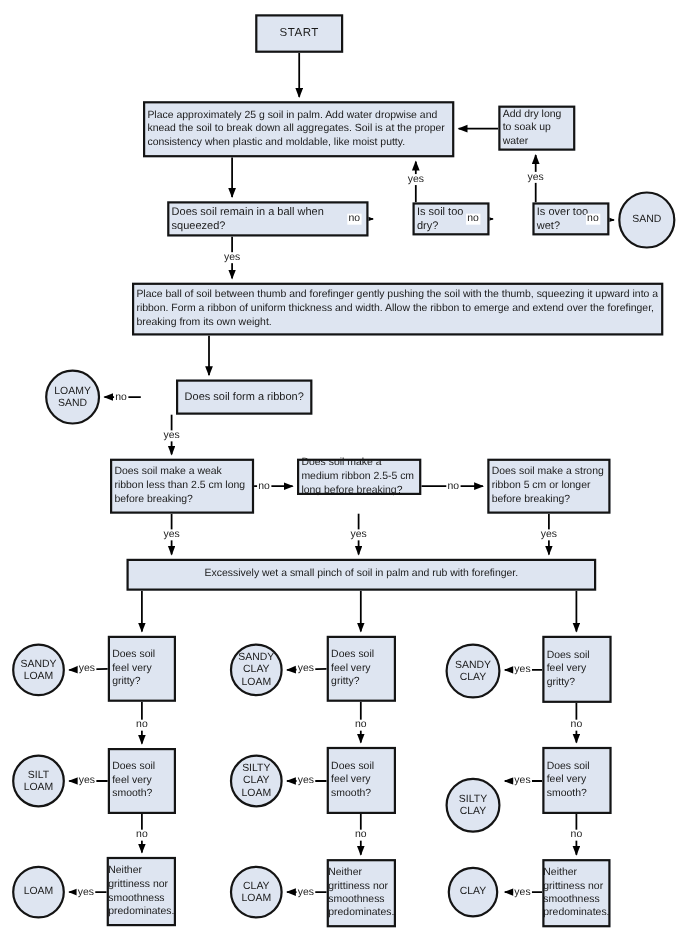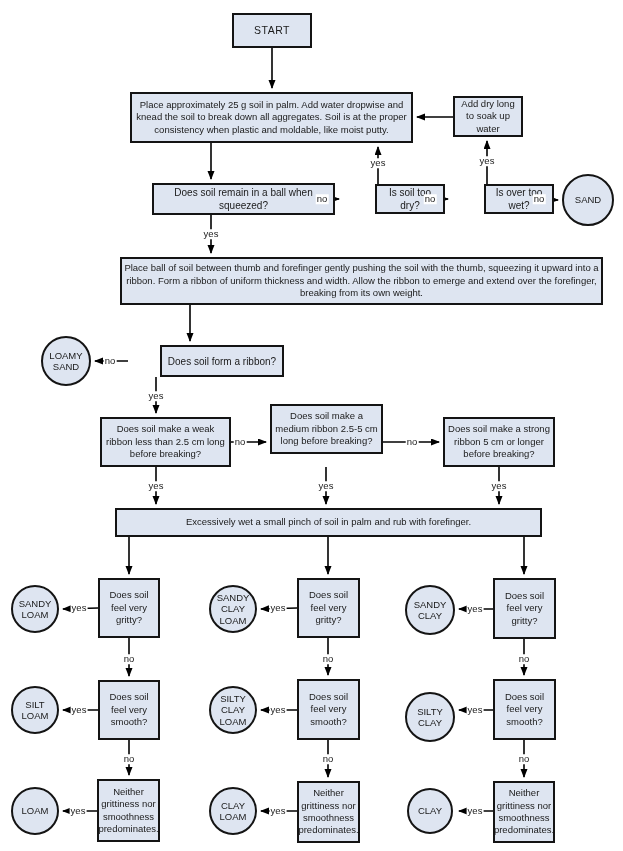--- a/index.html
+++ b/index.html
@@ -14,21 +14,21 @@
     position:relative;width:623px;height:851px;background:var(--bg);
     font-family:"Liberation Sans", sans-serif;color:var(--text);overflow:hidden;
   }
   .wires{position:absolute;left:0;top:0;z-index:1;}
   .wires line{stroke:var(--line);stroke-width:1.6;}
   .wires marker path{fill:var(--line);}
   .node{
     position:absolute;z-index:2;box-sizing:border-box;
     background:var(--fill);border:2px solid var(--border);
     display:flex;align-items:center;justify-content:center;
-    text-align:center;font-size:9.5px;line-height:1.3;padding:1px 2px;
+    font-size:9.5px;line-height:1.3;padding:1px 2px;
   }
   .node.fs10{font-size:10px;margin-left:32px;}
   .node.start{font-size:10.5px;letter-spacing:.5px;}
   .circle{
     position:absolute;z-index:2;box-sizing:border-box;border-radius:50%;
     background:var(--fill);border:2px solid var(--border);
     display:flex;align-items:center;justify-content:center;
     text-align:center;font-size:9.5px;line-height:1.18;padding:2px;
   }
   .elabel{
@@ -123,21 +123,21 @@
     </div>
   <div class="node" style="left:120px;top:257px;width:483px;height:48px">
       <span>Place ball of soil between thumb and forefinger gently pushing the soil with the thumb, squeezing it upward into a ribbon. Form a ribbon of uniform thickness and width. Allow the ribbon to emerge and extend over the forefinger, breaking from its own weight.</span>
     </div>
   <div class="node fs10" style="left:128px;top:345px;width:124px;height:32px">
       <span>Does soil form a ribbon?</span>
     </div>
   <div class="node" style="left:100px;top:417px;width:131px;height:50px">
       <span>Does soil make a weak ribbon less than 2.5 cm long before breaking?</span>
     </div>
-  <div class="node" style="left:270px;top:404px;width:113px;height:50px">
+  <div class="node" style="left:270px;top:417px;width:113px;height:33px">
       <span>Does soil make a medium ribbon 2.5-5 cm long before breaking?</span>
     </div>
   <div class="node" style="left:443px;top:417px;width:112px;height:50px">
       <span>Does soil make a strong ribbon 5 cm or longer before breaking?</span>
     </div>
   <div class="node" style="left:115px;top:508px;width:427px;height:29px">
       <span>Excessively wet a small pinch of soil in palm and rub with forefinger.</span>
     </div>
 
   <div class="node" style="left:98px;top:578px;width:62px;height:60px">
@@ -190,21 +190,21 @@
     </div>
   <div class="circle" style="left:209px;top:686px;width:48px;height:48px">
       <span>SILTY CLAY LOAM</span>
     </div>
   <div class="circle" style="left:209px;top:787px;width:48px;height:48px">
       <span>CLAY LOAM</span>
     </div>
   <div class="circle" style="left:405px;top:585px;width:50px;height:50px">
       <span>SANDY CLAY</span>
     </div>
-  <div class="circle" style="left:405px;top:692px;width:50px;height:50px">
+  <div class="circle" style="left:405px;top:707px;width:50px;height:50px">
       <span>SILTY CLAY</span>
     </div>
   <div class="circle" style="left:407px;top:788px;width:46px;height:46px">
       <span>CLAY</span>
     </div>
 
   <span class="elabel" style="left:322px;top:199px">no</span>
   <span class="elabel" style="left:430px;top:199px">no</span>
   <span class="elabel" style="left:539px;top:199px">no</span>
   <span class="elabel" style="left:378px;top:163px">yes</span>

